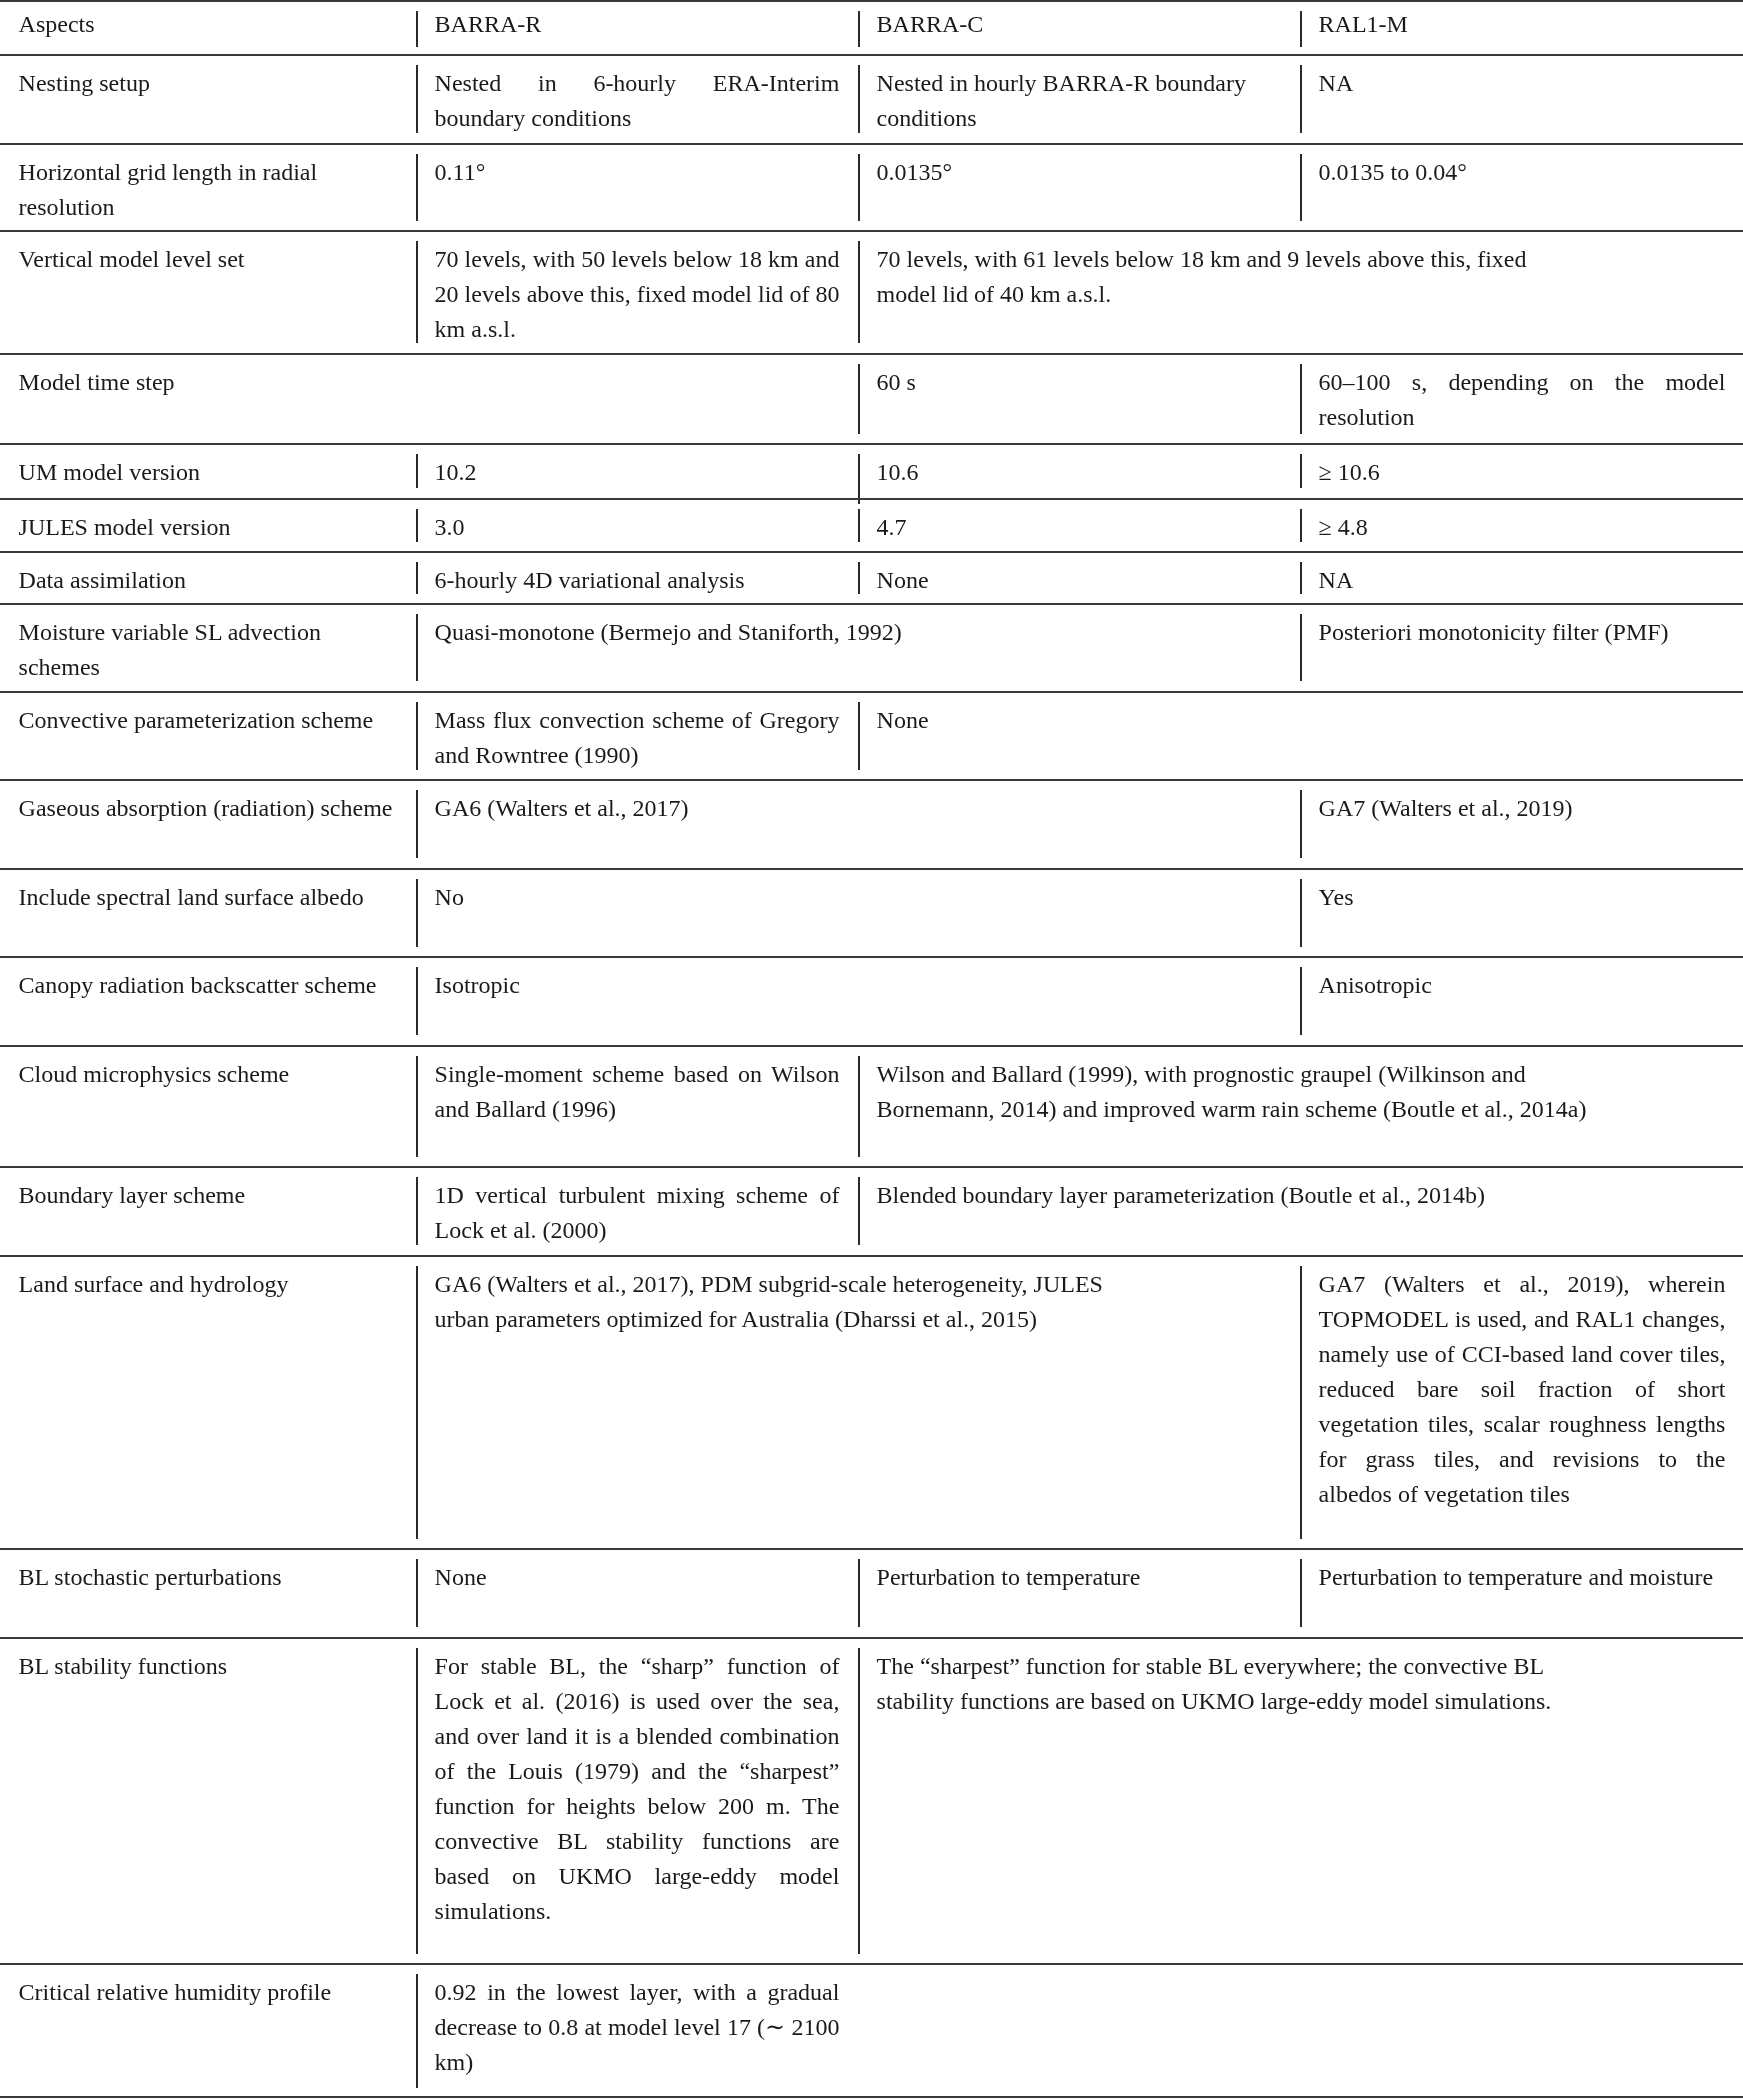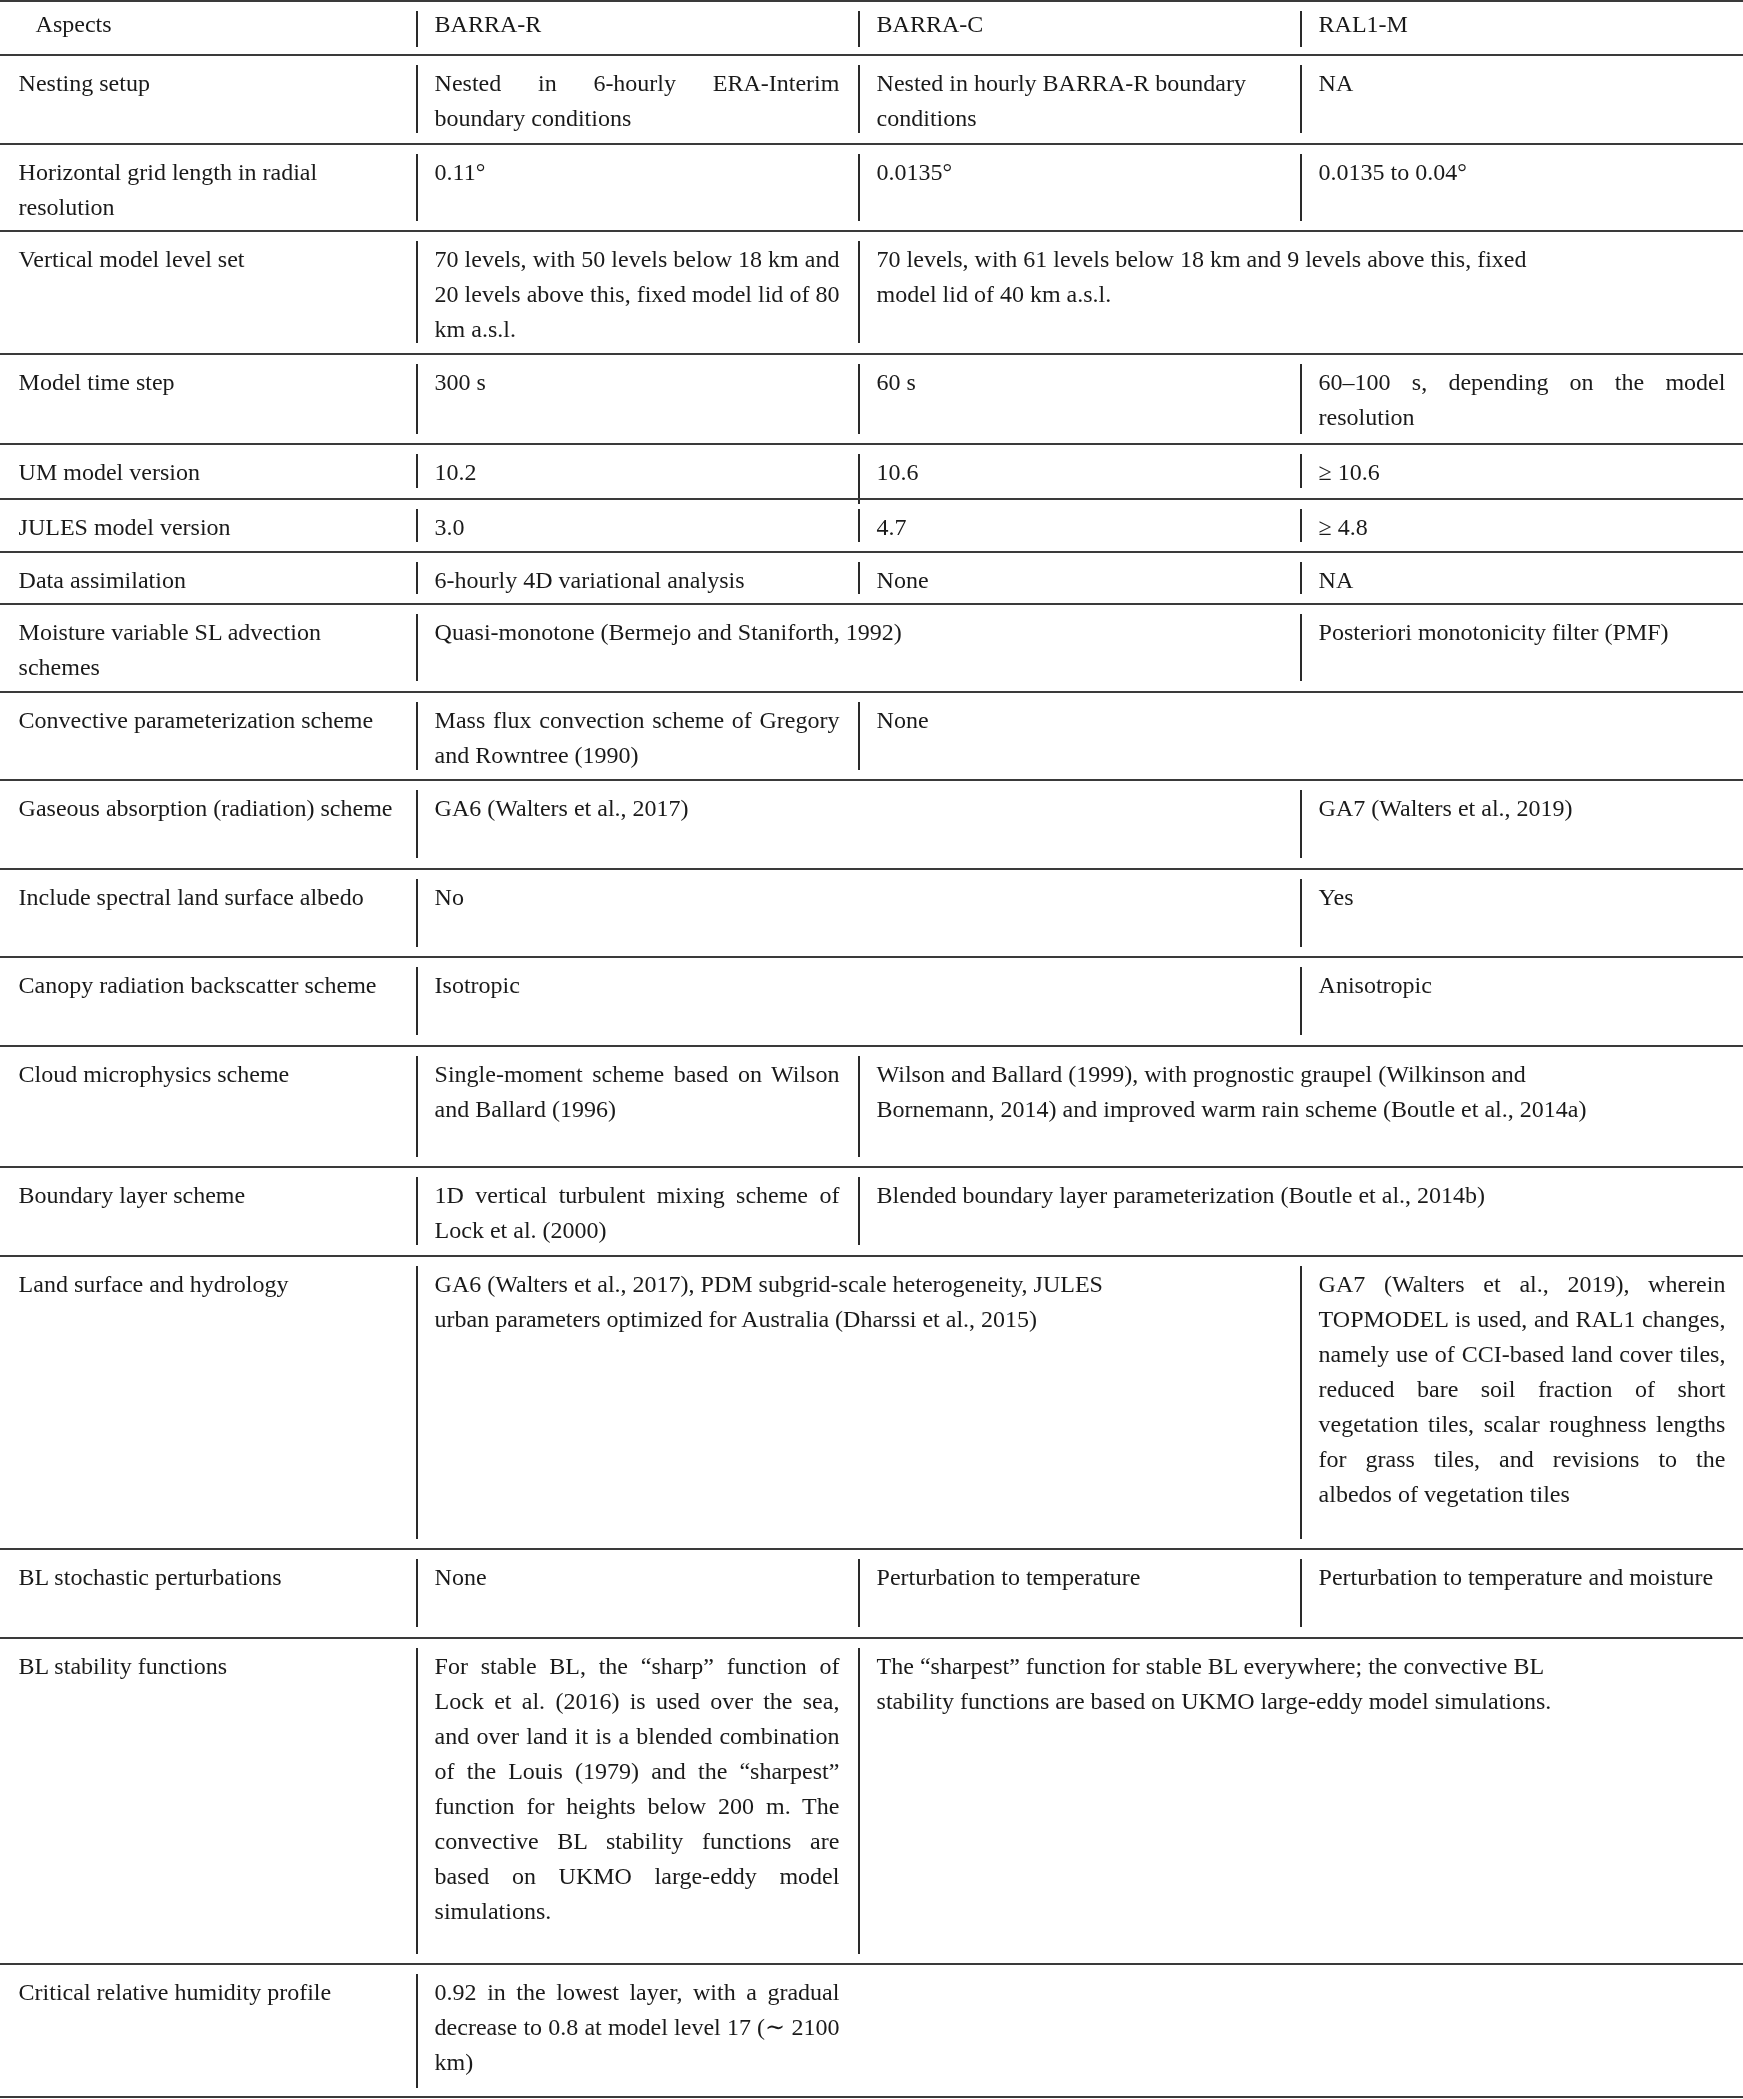--- a/index.html
+++ b/index.html
@@ -19,21 +19,21 @@
   .c2 { left: 858px; }
   .c3 { left: 1300px; }
   .inner { position: absolute; left: 18.6px; right: 18.6px; top: 10px; }
   .cell.divider .inner { left: 18.6px; }
 </style>
 </head>
 <body>
 
 <div id="tbl">
   <div class="row" style="top:0;height:54px;">
-    <div class="cell c0" style="height:54px;padding-top:5px;margin-left:17px;">
+    <div class="cell c0" style="height:54px;padding-top:5px;">
         <span class="txt">Aspects</span>
       </div>
     <div class="cell c1 divider" style="width:442px;height:54px;padding-top:0;">
         <span class="inner" style="top:5px">BARRA-R</span>
       </div>
     <div class="cell c2 divider" style="width:442px;height:54px;padding-top:0;">
         <span class="inner" style="top:5px">BARRA-C</span>
       </div>
     <div class="cell c3 divider" style="width:444px;height:54px;padding-top:0;">
         <span class="inner" style="top:5px">RAL1-M</span>
@@ -75,23 +75,20 @@
         <div class="cell divider" style="left: 416px; width: 442px; height: 120px; padding-top: 0px;">
           <span class="inner txt justify">70 levels, with 50 levels below 18 km and 20 levels above this, fixed model lid of 80 km a.s.l.</span>
         </div>
         <div class="cell divider" style="left: 858px; width: 885px; height: 120px; padding-top: 0px;">
           <span class="inner txt" style="right: 152px;">70 levels, with 61 levels below 18 km and 9 levels above this, fixed model lid of 40 km a.s.l.</span>
         </div>
       </div>
       <div class="row" style="top: 353px; height: 90px;">
         <div class="cell c0" style="height: 90px;">
           <span class="txt">Model time step</span>
-        </div>
-        <div class="cell divider" style="left: 416px; width: 442px; height: 88px; padding-top: 0px;">
-          <span class="inner txt">300 s</span>
         </div>
         <div class="cell divider" style="left: 858px; width: 442px; height: 88px; padding-top: 0px;">
           <span class="inner txt">60 s</span>
         </div>
         <div class="cell divider" style="left: 1300px; width: 444px; height: 88px; padding-top: 0px;">
           <span class="inner txt justify">60–100 s, depending on the model resolution</span>
         </div>
       </div>
       <div class="row" style="top: 443px; height: 55px;">
         <div class="cell c0" style="height: 55px;">

